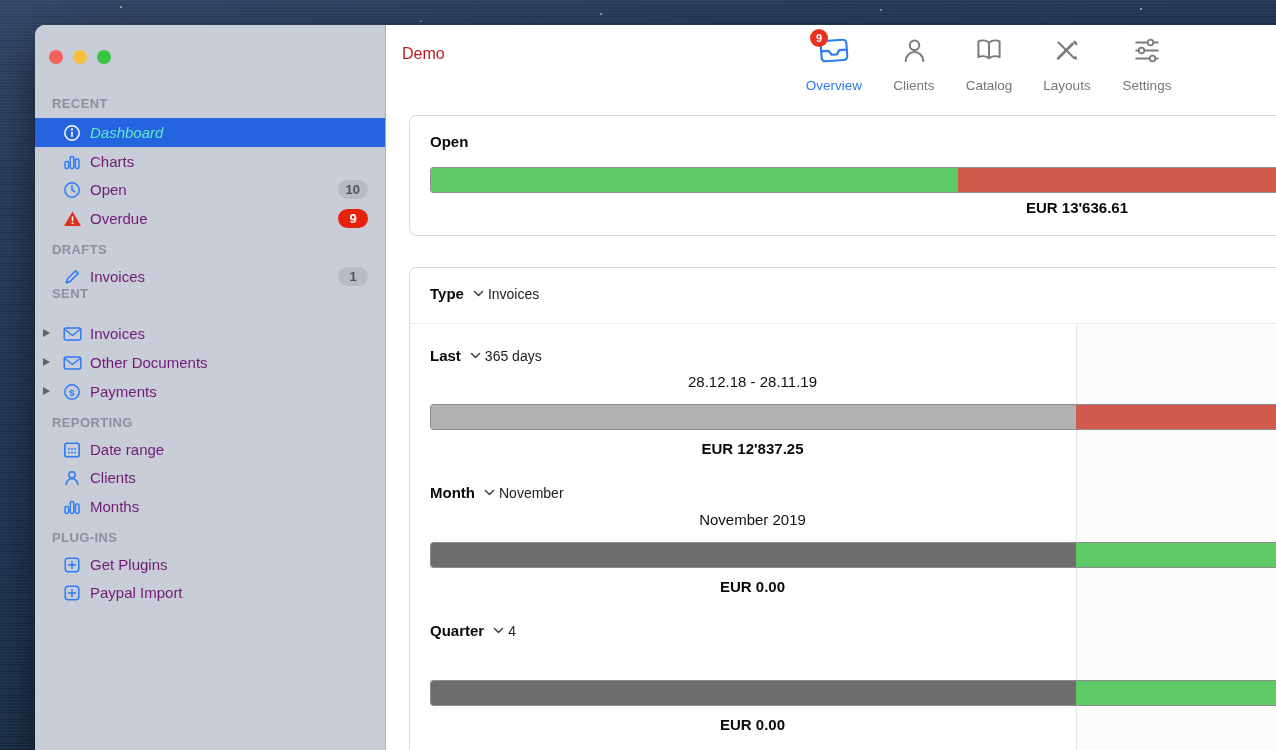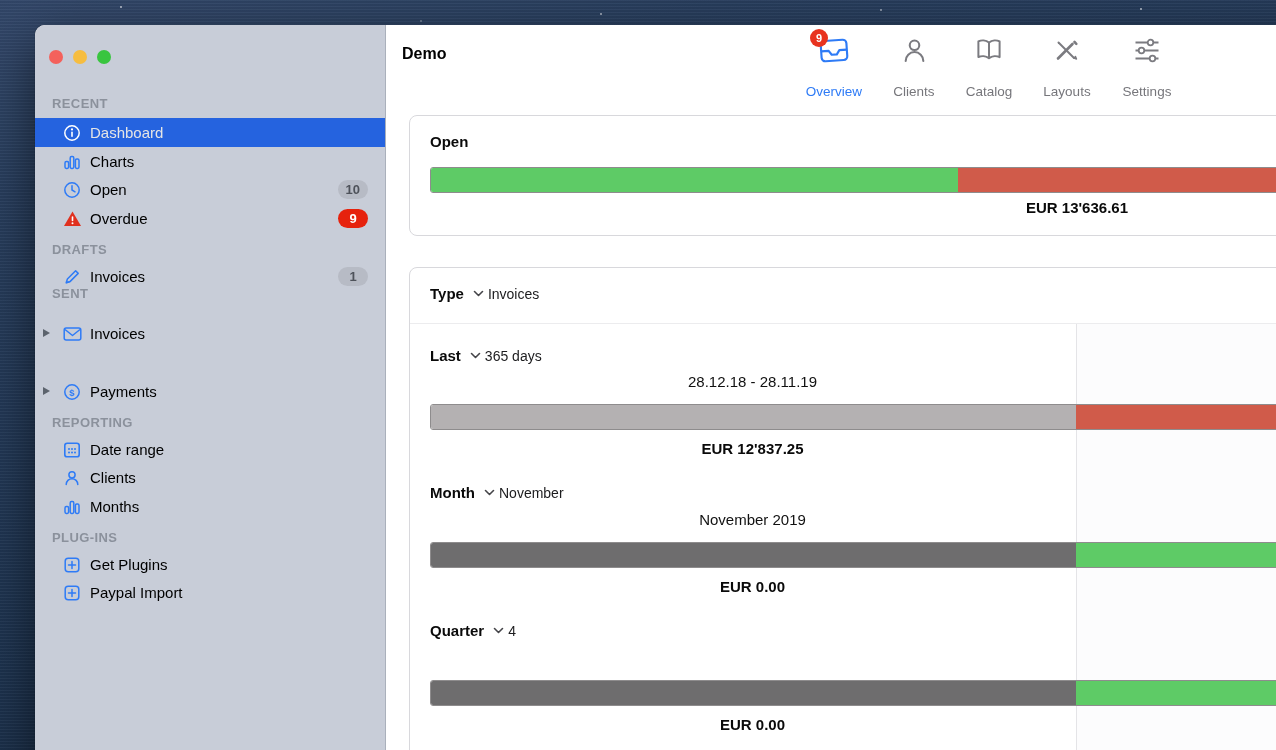--- a/index.html
+++ b/index.html
@@ -21,35 +21,35 @@
   
   .sidebar{position:relative;width:350px;flex:0 0 350px;background:#c8cdd8;border-right:1px solid #aab0bb;}
   .tl{position:absolute;width:14px;height:14px;border-radius:50%;top:25px;border:none;padding:0;}
   .tl.red{left:14px;background:#f4615c;}
   .tl.yellow{left:38px;background:#f6bd40;}
   .tl.green{left:62px;background:#39c53f;}
   .shead{position:absolute;left:17px;height:18px;line-height:18px;font-size:13px;font-weight:bold;
     color:#8b919c;letter-spacing:.4px;}
   .row{position:absolute;left:0;width:350px;height:29px;display:flex;align-items:center;box-sizing:border-box;padding-left:27px;}
   .row .ic{width:20px;height:20px;display:flex;align-items:center;justify-content:center;color:#2e7bf6;flex:0 0 20px;}
-  .row .lbl{margin-left:8px;font-size:15px;color:#000000;white-space:nowrap;}
+  .row .lbl{margin-left:8px;font-size:15px;color:#701a75;white-space:nowrap;}
   .row.sel{background:#2563df;}
-  .row.sel .lbl{color:#e5e5e5;}
+  .row.sel .lbl{color:#5eead4;font-style:italic;}
   .row.sel .ic{color:#fff;}
   .disc{position:absolute;left:8px;top:10px;width:0;height:0;border-left:7px solid #5c636d;
     border-top:4.5px solid transparent;border-bottom:4.5px solid transparent;}
   .badge{position:absolute;right:17px;top:5px;min-width:30px;height:19px;border-radius:10px;
     background:#b7bbc5;color:#4e525a;font-size:13px;font-weight:bold;line-height:19px;text-align:center;box-sizing:border-box;padding:0 8px;}
   .badge.redb{background:#e6220d;color:#fff;}
   
   .main{position:relative;flex:1;background:#fff;}
-  .demo-title{position:absolute;left:16px;top:20px;font-size:16px;font-weight:bold;color:#000000;}
+  .demo-title{position:absolute;left:16px;top:20px;font-size:16px;font-weight:normal;color:#b91c1c;}
   .tbitem{position:absolute;top:7px;width:76px;display:flex;flex-direction:column;align-items:center;color:#7b7b80;}
   .tbitem .ticon{height:32px;display:flex;align-items:flex-end;justify-content:center;position:relative;}
-  .tbitem .tlabel{font-size:13.5px;margin-top:20px;color:#76767b;}
+  .tbitem .tlabel{font-size:13.5px;margin-top:14px;color:#76767b;}
   .tbitem.active{color:#2e7bf6;}
   .tbitem.active .tlabel{color:#2e7bf6;}
   .tbadge{position:absolute;left:-9px;top:-3px;width:18px;height:18px;border-radius:50%;
     background:#e8331f;color:#fff;font-size:11px;font-weight:bold;line-height:18px;text-align:center;}
   .card{position:absolute;left:23px;width:1332px;background:#fff;border:1px solid #d8d8dc;border-radius:8px;box-sizing:border-box;overflow:hidden;}
   .card-title{position:absolute;left:20px;top:17px;font-size:15px;font-weight:bold;color:#0a0a0a;}
   .bar{position:absolute;left:20px;width:1294px;height:24px;border:1px solid #8e8c8d;border-radius:3px;
     overflow:hidden;display:flex;}
   .seg{height:100%;}
   .amount{position:absolute;font-size:15px;font-weight:bold;color:#0a0a0a;text-align:center;}
@@ -140,20 +140,30 @@
       <span class="disc"></span>
       <span class="ic">
         <svg width="19" height="16" viewBox="0 0 19 16">
             <rect x="1.2" y="2" width="16.6" height="12" rx="2" fill="none" stroke="currentColor" stroke-width="1.5"></rect>
             <path d="M2 3.5 L9.5 9.5 L17 3.5" fill="none" stroke="currentColor" stroke-width="1.5" stroke-linejoin="round"></path>
           </svg>
       </span>
       <span class="lbl">Invoices</span>
     </div>
 
+    <div class="row" style="top:323px">
+      <span class="disc"></span>
+      <span class="ic">
+        <svg width="19" height="16" viewBox="0 0 19 16">
+            <rect x="1.2" y="2" width="16.6" height="12" rx="2" fill="none" stroke="currentColor" stroke-width="1.5"></rect>
+            <path d="M2 3.5 L9.5 9.5 L17 3.5" fill="none" stroke="currentColor" stroke-width="1.5" stroke-linejoin="round"></path>
+          </svg>
+      </span>
+      <span class="lbl">Other Documents</span>
+    </div>
 
     <div class="row" style="top:352px">
       <span class="disc"></span>
       <span class="ic">
         <svg width="18" height="18" viewBox="0 0 18 18">
             <circle cx="9" cy="9" r="7.2" fill="none" stroke="currentColor" stroke-width="1.5"></circle>
             <text x="9" y="12.5" text-anchor="middle" font-size="9.5" font-weight="bold" fill="currentColor" font-family="Liberation Sans,sans-serif">$</text>
           </svg>
       </span>
       <span class="lbl">Payments</span>

